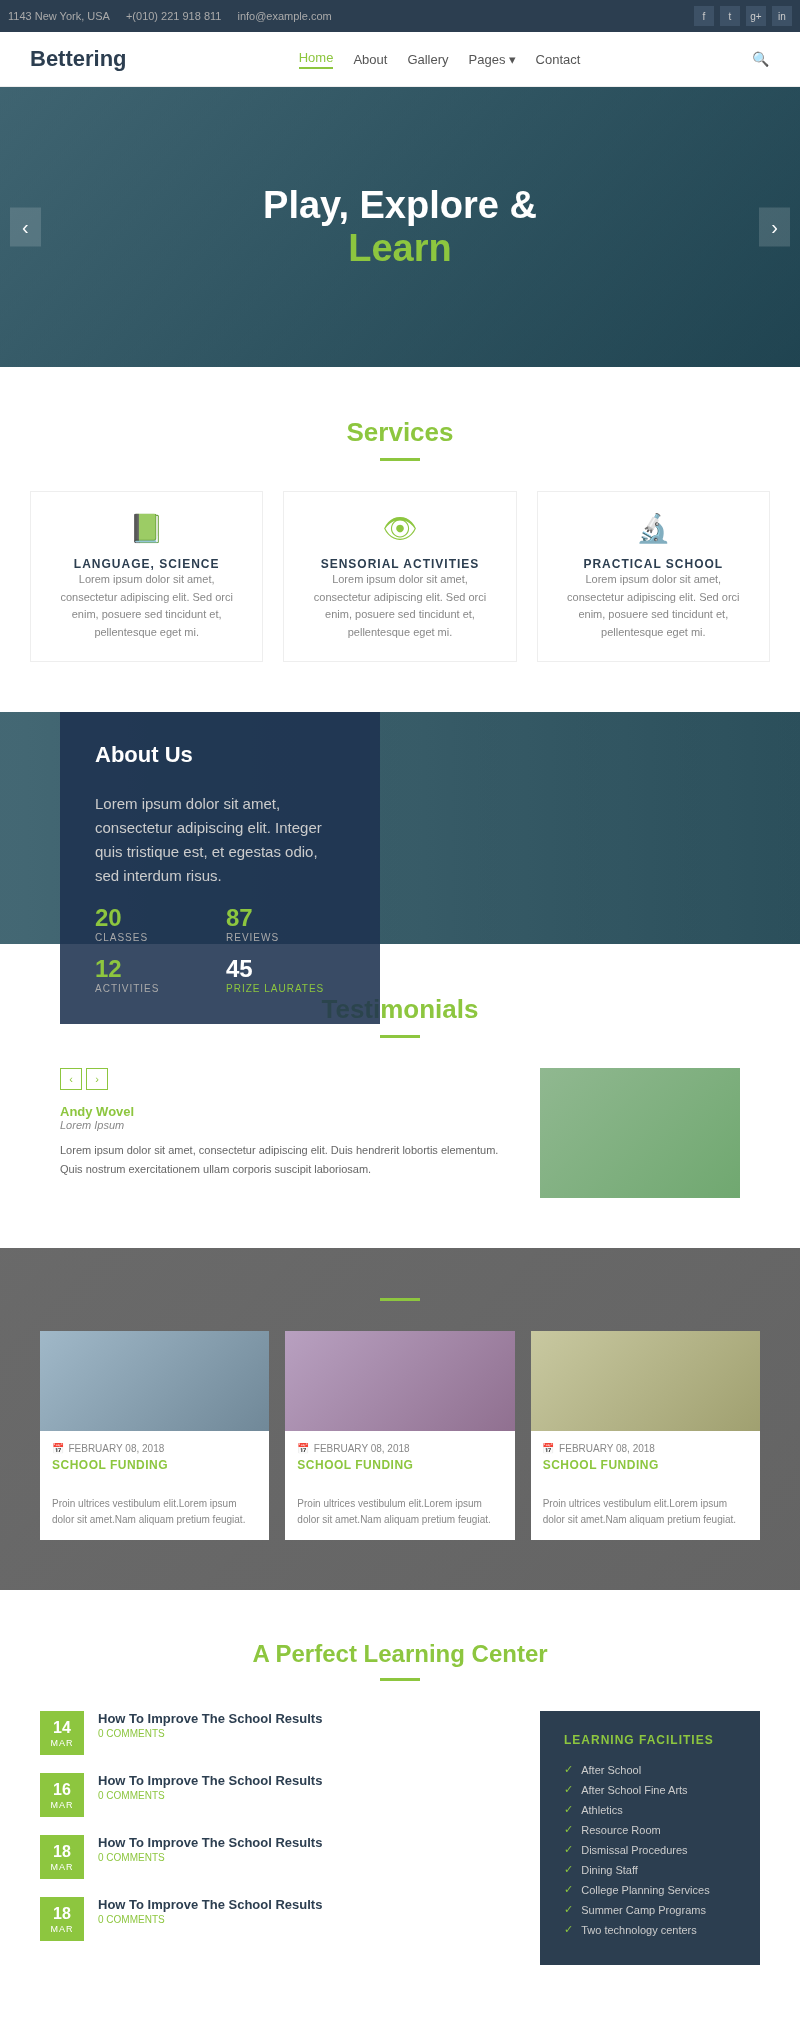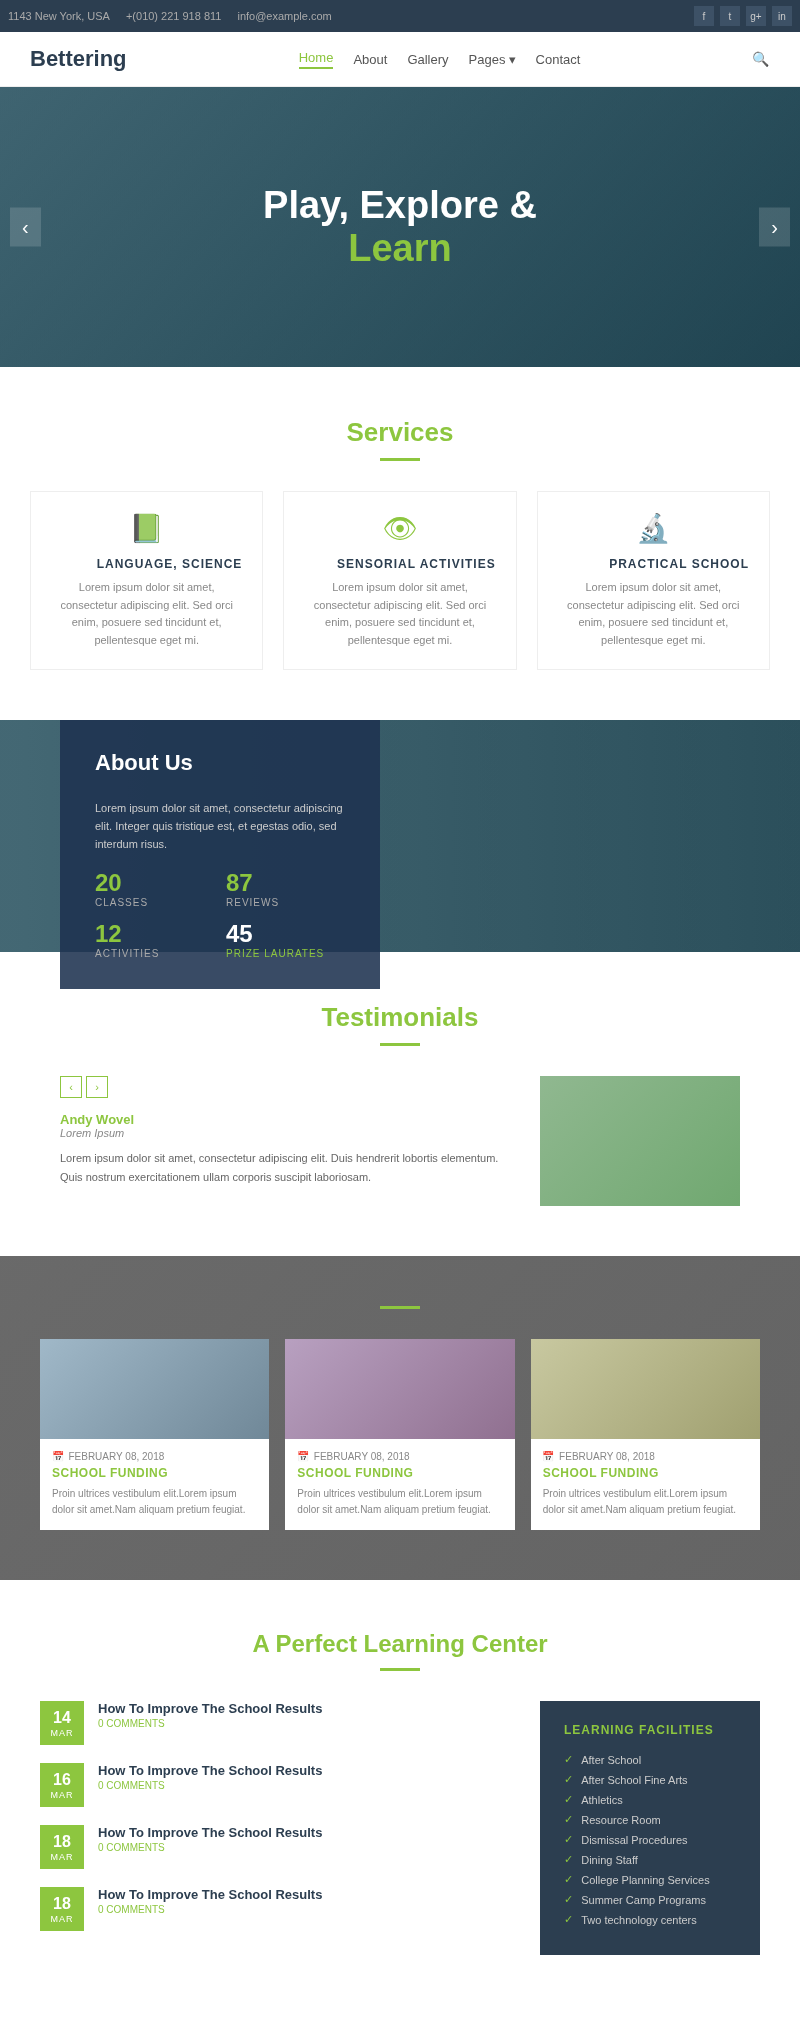--- a/index.html
+++ b/index.html
@@ -68,39 +68,39 @@
     .section-title { font-size: 26px; color: #2c3e50; margin-bottom: 10px; }
     .section-title span { color: #8dc63f; }
     .section-divider { width: 40px; height: 3px; background: #8dc63f; margin: 0 auto 30px; }
     .services-grid { display: flex; gap: 20px; justify-content: center; margin-top: 20px; }
     .service-card {
       flex: 1; padding: 20px;
       border: 1px solid #eee;
       text-align: center;
     }
     .service-icon { font-size: 28px; color: #8dc63f; margin-bottom: 12px; }
-    .service-title { font-size: 12px; font-weight: bold; color: #2c3e50; margin-bottom: 8px; letter-spacing: 1px; text-align: right; }
+    .service-title { font-size: 12px; font-weight: bold; color: #2c3e50; letter-spacing: 1px; }
     .service-text { font-size: 11px; color: #888; line-height: 1.6; }
 
     
     .about-section {
       position: relative; height: 232px;
       background: linear-gradient(rgba(0,0,0,0.3), rgba(0,0,0,0.3)),
         linear-gradient(90deg, #5a8a9a, #3a6a7a);
       display: flex; align-items: flex-start;
     }
     .about-box {
       background: rgba(30, 50, 80, 0.88);
       color: #fff;
       padding: 30px 35px;
       width: 320px;
       margin-left: 60px;
     }
     .about-box h2 { font-size: 22px; margin-bottom: 12px; }
-    .about-box p { font-size: 11px; color: #ccc; line-height: 1.6; margin-bottom: 16px; margin-top: 24px; }
+    .about-box p { font-size: 15px; color: #ccc; line-height: 1.6; margin-bottom: 16px; margin-top: 24px; }
     .about-stats { display: grid; grid-template-columns: 1fr 1fr; gap: 12px; }
     .stat-item .stat-num { font-size: 24px; font-weight: bold; color: #8dc63f; }
     .stat-item .stat-label { font-size: 10px; color: #aaa; letter-spacing: 1px; }
 
     
     .testimonials { padding: 50px 60px; background: #fff; }
     .testimonials-inner { display: flex; gap: 30px; align-items: flex-start; margin-top: 20px; }
     .testimonial-text { flex: 1; }
     .testimonial-nav { display: flex; gap: 4px; margin-bottom: 14px; }
     .t-nav-btn {
@@ -129,21 +129,21 @@
     .news-section .section-title span { color: #8dc63f; }
     .news-grid { display: flex; gap: 16px; margin-top: 24px; }
     .news-card { flex: 1; background: #fff; overflow: hidden; }
     .news-img {
       width: 100%; height: 100px;
       background: linear-gradient(135deg, #a0b8c0, #708090);
     }
     .news-body { padding: 12px; }
     .news-date { font-size: 10px; color: #888; margin-bottom: 4px; display: flex; align-items: center; gap: 4px; }
     .news-date-icon { color: #8dc63f; }
-    .news-title { font-size: 12px; font-weight: bold; color: #8dc63f; margin-bottom: 6px; letter-spacing: 0.5px; }
+    .news-title { font-size: 12px; font-weight: bold; color: #8dc63f; margin-bottom: 24px; letter-spacing: 0.5px; }
     .news-text { font-size: 10px; color: #888; line-height: 1.6; }
 
     
     .learning-section { padding: 50px 40px; background: #fff; }
     .learning-section .section-title { font-size: 24px; }
     .learning-inner { display: flex; gap: 30px; margin-top: 28px; }
     .events-list { flex: 1; }
     .event-item { display: flex; gap: 14px; align-items: flex-start; margin-bottom: 18px; }
     .event-date {
       background: #8dc63f; color: #fff;

